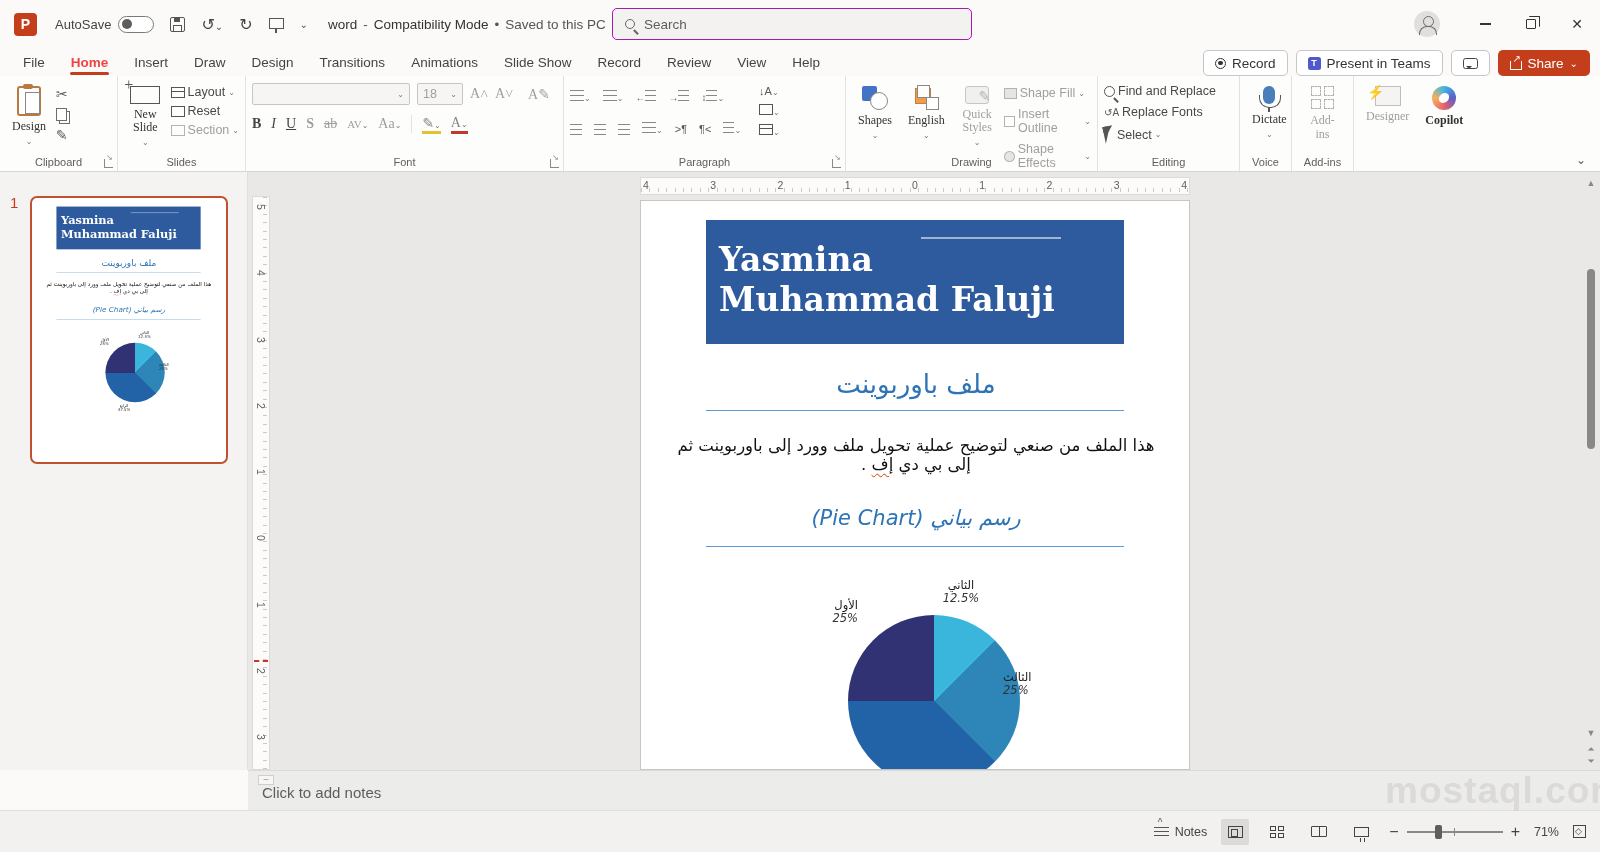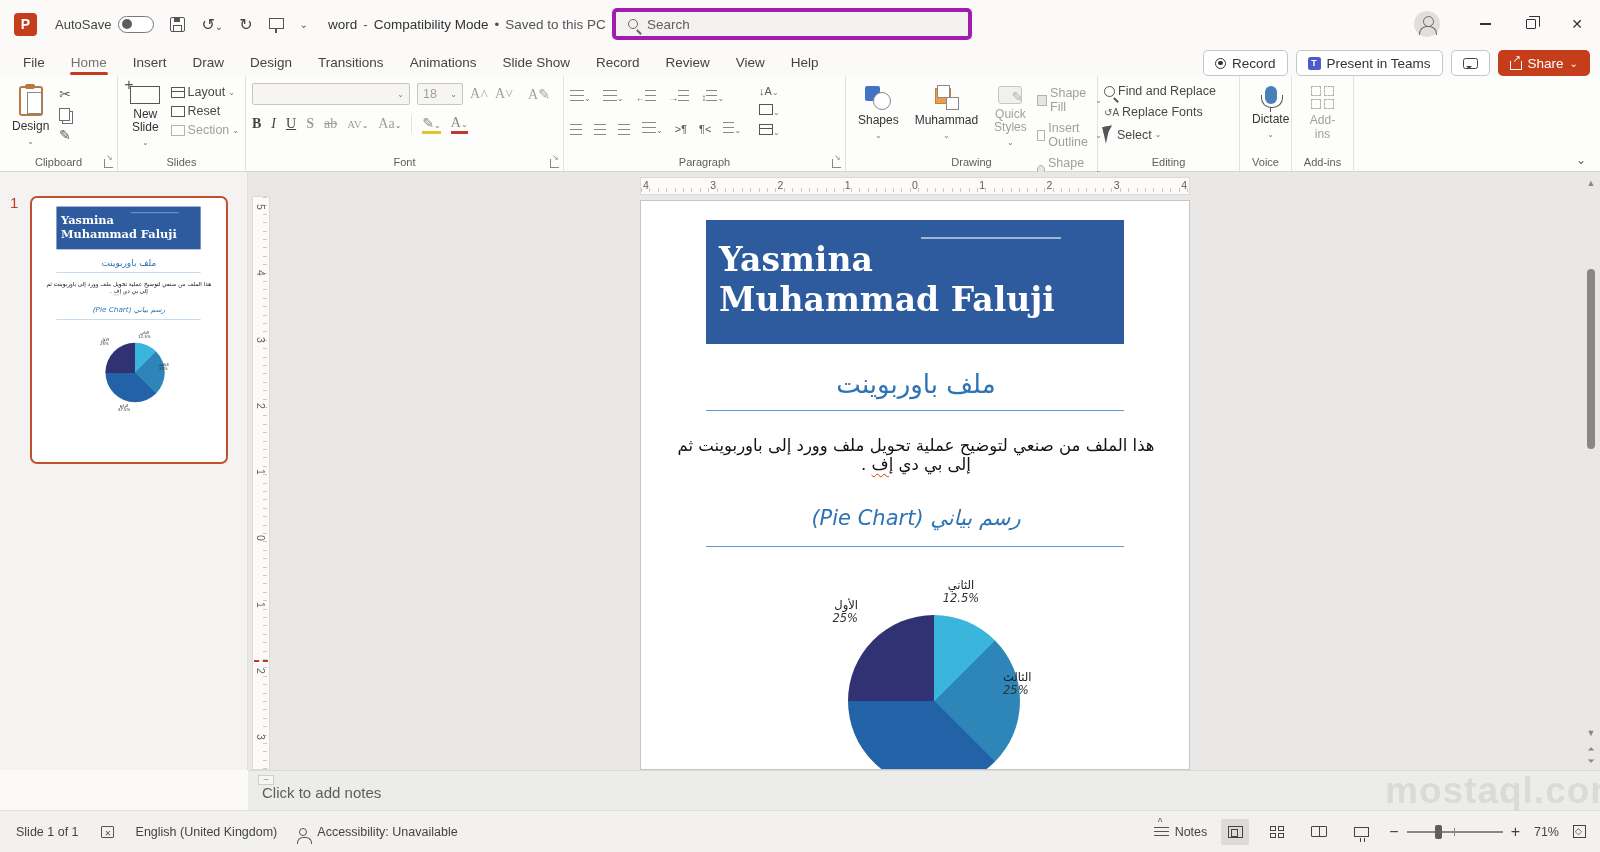--- a/index.html
+++ b/index.html
@@ -15,56 +15,56 @@
   .qat { display:flex; align-items:center; gap:16px; margin-left:16px; color:#444; }
   .qat .g { font-size:16px; }
   .icon-save { width:15px; height:15px; border:1.6px solid #555; border-radius:2px; position:relative; }
   .icon-save::before { content:""; position:absolute; top:-1px; left:3px; width:6px; height:5px; background:#555; }
   .icon-save::after { content:""; position:absolute; bottom:0; left:2px; width:7px; height:5px; border:1.4px solid #555; border-bottom:none; }
   .icon-present { width:15px; height:11px; border:1.6px solid #555; position:relative; margin-top:-2px;}
   .icon-present::after { content:""; position:absolute; left:5px; top:10px; width:2px; height:4px; background:#555; }
   .chev { font-size:10px; color:#555; }
   .doctitle { margin-left:20px; font-size:13.5px; color:#333; display:flex; gap:6px; align-items:center; white-space:nowrap; }
   .doctitle .dim { color:#555; }
-  .searchbox { position:absolute; left:612px; top:8px; width:360px; height:32px; background:#f3f2f1; border:4px solid #a21caf; border-radius:5px; display:flex; align-items:center; gap:9px; padding-left:12px; color:#605e5c; font-size:13.5px; }
+  .searchbox { position:absolute; left:612px; top:8px; width:360px; height:32px; background:#f3f2f1; border:1px solid #a21caf; border-radius:5px; display:flex; align-items:center; gap:9px; padding-left:12px; color:#605e5c; font-size:13.5px; }
   .icon-lens { width:10px; height:10px; border:1.6px solid #666; border-radius:50%; position:relative; }
   .icon-lens::after { content:""; position:absolute; left:8px; top:9px; width:6px; height:1.6px; background:#666; transform:rotate(45deg); transform-origin:left; }
   .tb-right { position:absolute; right:0; top:0; height:48px; display:flex; align-items:center; }
   .avatar { width:26px; height:26px; border-radius:50%; background:#e1dfdd; position:relative; margin-right:22px; }
   .avatar::before { content:""; position:absolute; left:8.5px; top:5px; width:9px; height:9px; border:1.6px solid #6e6c6a; border-radius:50%; }
   .avatar::after { content:""; position:absolute; left:5px; top:15px; width:16px; height:8px; border:1.6px solid #6e6c6a; border-bottom:none; border-radius:8px 8px 0 0; }
   .winbtn { width:46px; height:48px; display:flex; align-items:center; justify-content:center; color:#333; font-size:14px; }
   .icon-min { width:11px; height:1.6px; background:#333; }
   .icon-restore { width:10px; height:10px; border:1.4px solid #333; border-radius:1px; position:relative; }
   .icon-restore::before { content:""; position:absolute; left:2px; top:-4px; width:10px; height:10px; border:1.4px solid #333; border-left:none; border-bottom:none; border-radius:1px; }
 
   
   .tabrow { position:absolute; top:48px; left:0; width:1600px; height:28px; display:flex; align-items:center; background:#fbfaf9; }
   .tabs { display:flex; gap:4px; margin-left:12px; }
   .tab { padding:4px 11px; font-size:13.5px; color:#444; border-radius:4px; position:relative; }
-  .tab.active { color:#737373; font-weight:normal; }
+  .tab.active { color:#ef4444; font-weight:bold; }
   .tab.active::after { content:""; position:absolute; left:10px; right:10px; bottom:-1px; height:2.6px; background:#c43e1c; border-radius:2px; }
   .tabrow-right { position:absolute; right:10px; top:2px; display:flex; align-items:center; gap:8px; }
   .pillbtn { display:flex; align-items:center; gap:6px; border:1px solid #c8c6c4; border-radius:5px; padding:3px 11px; font-size:13.5px; color:#333; background:#fff; height:26px; }
   .rec-dot { width:11px; height:11px; border:1.6px solid #333; border-radius:50%; position:relative; }
   .rec-dot::after { content:""; position:absolute; left:2px; top:2px; width:4.6px; height:4.6px; background:#333; border-radius:50%; }
   .teams-ic { width:13px; height:13px; background:#5059c9; border-radius:2.5px; color:#fff; font-size:9px; font-weight:bold; display:flex; align-items:center; justify-content:center; }
   .comment-ic { width:15px; height:11px; border:1.5px solid #444; border-radius:2.5px; position:relative; }
   .comment-ic::after { content:""; position:absolute; left:2px; bottom:-4.4px; width:0; height:0; border:3px solid transparent; border-top-color:#444; }
   .sharebtn { display:flex; align-items:center; gap:6px; background:#c43e1c; color:#fff; border-radius:5px; padding:3px 12px; height:26px; font-size:13.5px; }
   .share-ic { width:12px; height:9px; border:1.5px solid #fff; border-top:none; position:relative; margin-top:4px; }
   .share-ic::after { content:"↗"; position:absolute; left:2px; top:-8px; font-size:10px; color:#fff; }
 
   
   .ribbon { position:absolute; top:76px; left:0; width:1600px; height:96px; background:#fdfdfc; border-bottom:1px solid #d8d6d4; display:flex; }
   .rgroup { position:relative; height:100%; border-right:1px solid #e4e2e0; padding:6px 6px 18px 6px; display:flex; gap:4px; }
   .glabel { position:absolute; bottom:3px; left:0; right:0; text-align:center; font-size:11px; color:#605e5c; }
   .launcher { position:absolute; bottom:3px; right:4px; width:9px; height:9px; border-left:1px solid #8a8886; border-bottom:1px solid #8a8886; }
   .launcher::after{ content:"↘"; position:absolute; left:1px; top:-6px; font-size:8px; color:#8a8886; }
-  .bigbtn { display:flex; flex-direction:column; align-items:center; justify-content:flex-start; gap:3px; padding:4px 6px; font-size:12px; color:#333; text-align:center; line-height:1.15; }
+  .bigbtn { display:flex; flex-direction:column; align-items:center; justify-content:flex-start; gap:3px; padding:4px 6px; font-size:12px; color:#333; text-align:center; line-height:1.15;font-family:Liberation Serif, serif; }
   .bigbtn .cap { margin-top:1px; }
   .dis { color:#a19f9d !important; }
   .smrow { display:flex; align-items:center; gap:7px; height:24px; }
   .smbtn { display:inline-flex; align-items:center; gap:3px; color:#494847; font-size:12.5px; }
   .sicon { font-size:14px; color:#5a5856; }
   .vchev { font-size:8px; color:#777; }
   .col { display:flex; flex-direction:column; justify-content:flex-start; }
   
   .icon-paste { width:24px; height:30px; border:2px solid #b9793f; border-radius:3px; position:relative; background:#fff; }
   .icon-paste::before { content:""; position:absolute; left:4px; top:-4px; width:10px; height:5px; background:#b9793f; border-radius:2px; }
@@ -368,21 +368,21 @@
     </div>
 
     <div class="rgroup" style="width:252px;">
       <div class="bigbtn">
         <span class="icon-shapes"></span>
         <span class="cap">Shapes</span>
           <span class="vchev">⌄</span>
       </div>
       <div class="bigbtn">
         <span class="icon-arrange"></span>
-        <span class="cap">Muhammad</span>
+        <span class="cap">English</span>
           <span class="vchev">⌄</span>
       </div>
       <div class="bigbtn dis">
         <span class="icon-qstyles"></span>
         <span class="cap"><span>Quick</span><br><span>Styles</span> <span class="vchev">⌄</span></span>
       </div>
       <div class="col" style="gap:7px; padding-top:4px;">
         <span class="smbtn dis">
             <span class="shadebox"></span>
             <span>Shape Fill</span>
@@ -434,20 +434,30 @@
             <span></span>
             <span></span>
             <span></span>
             <span></span>
           </span>
         <span class="cap">Add-ins</span>
       </div>
       <div class="glabel">Add-ins</div>
     </div>
 
+    <div class="rgroup" style="width:120px; border-right:none;">
+      <div class="bigbtn dis">
+        <span class="icon-designer"></span>
+        <span class="cap">Designer</span>
+      </div>
+      <div class="bigbtn">
+        <span class="icon-copilot"></span>
+        <span class="cap" style="font-weight:bold;">Copilot</span>
+      </div>
+    </div>
 
     <span class="collapse-chev">⌄</span>
   </div>
 
   <div class="thumbpanel">
     <div class="slide-num">1</div>
     <div class="thumbbox">
       <div class="thumb-scale">
 
         <div class="slide-content">
@@ -528,29 +538,20 @@
       <span class="arr" style="top:580px;">⏷</span>
     </div>
   </div>
 
   <div class="notesbar">
     <div class="splitter">–</div>
     <div class="notes-ph">Click to add notes</div>
   </div>
 
   <div class="statusbar">
-    <div class="sb-left">
-      <span>Slide 1 of 1</span>
-      <span class="icon-proof"></span>
-      <span>English (United Kingdom)</span>
-      <span style="display:flex; align-items:center; gap:8px;">
-        <span class="icon-acc"></span>
-        <span>Accessibility: Unavailable</span>
-      </span>
-    </div>
     <div class="sb-right">
       <span class="notes-tg">
         <span class="icon-noteslines"></span>
         <span>Notes</span>
       </span>
       <span class="viewbtn on">
           <span class="icon-normal"></span>
         </span>
       <span class="viewbtn">
           <span class="icon-sorter">

